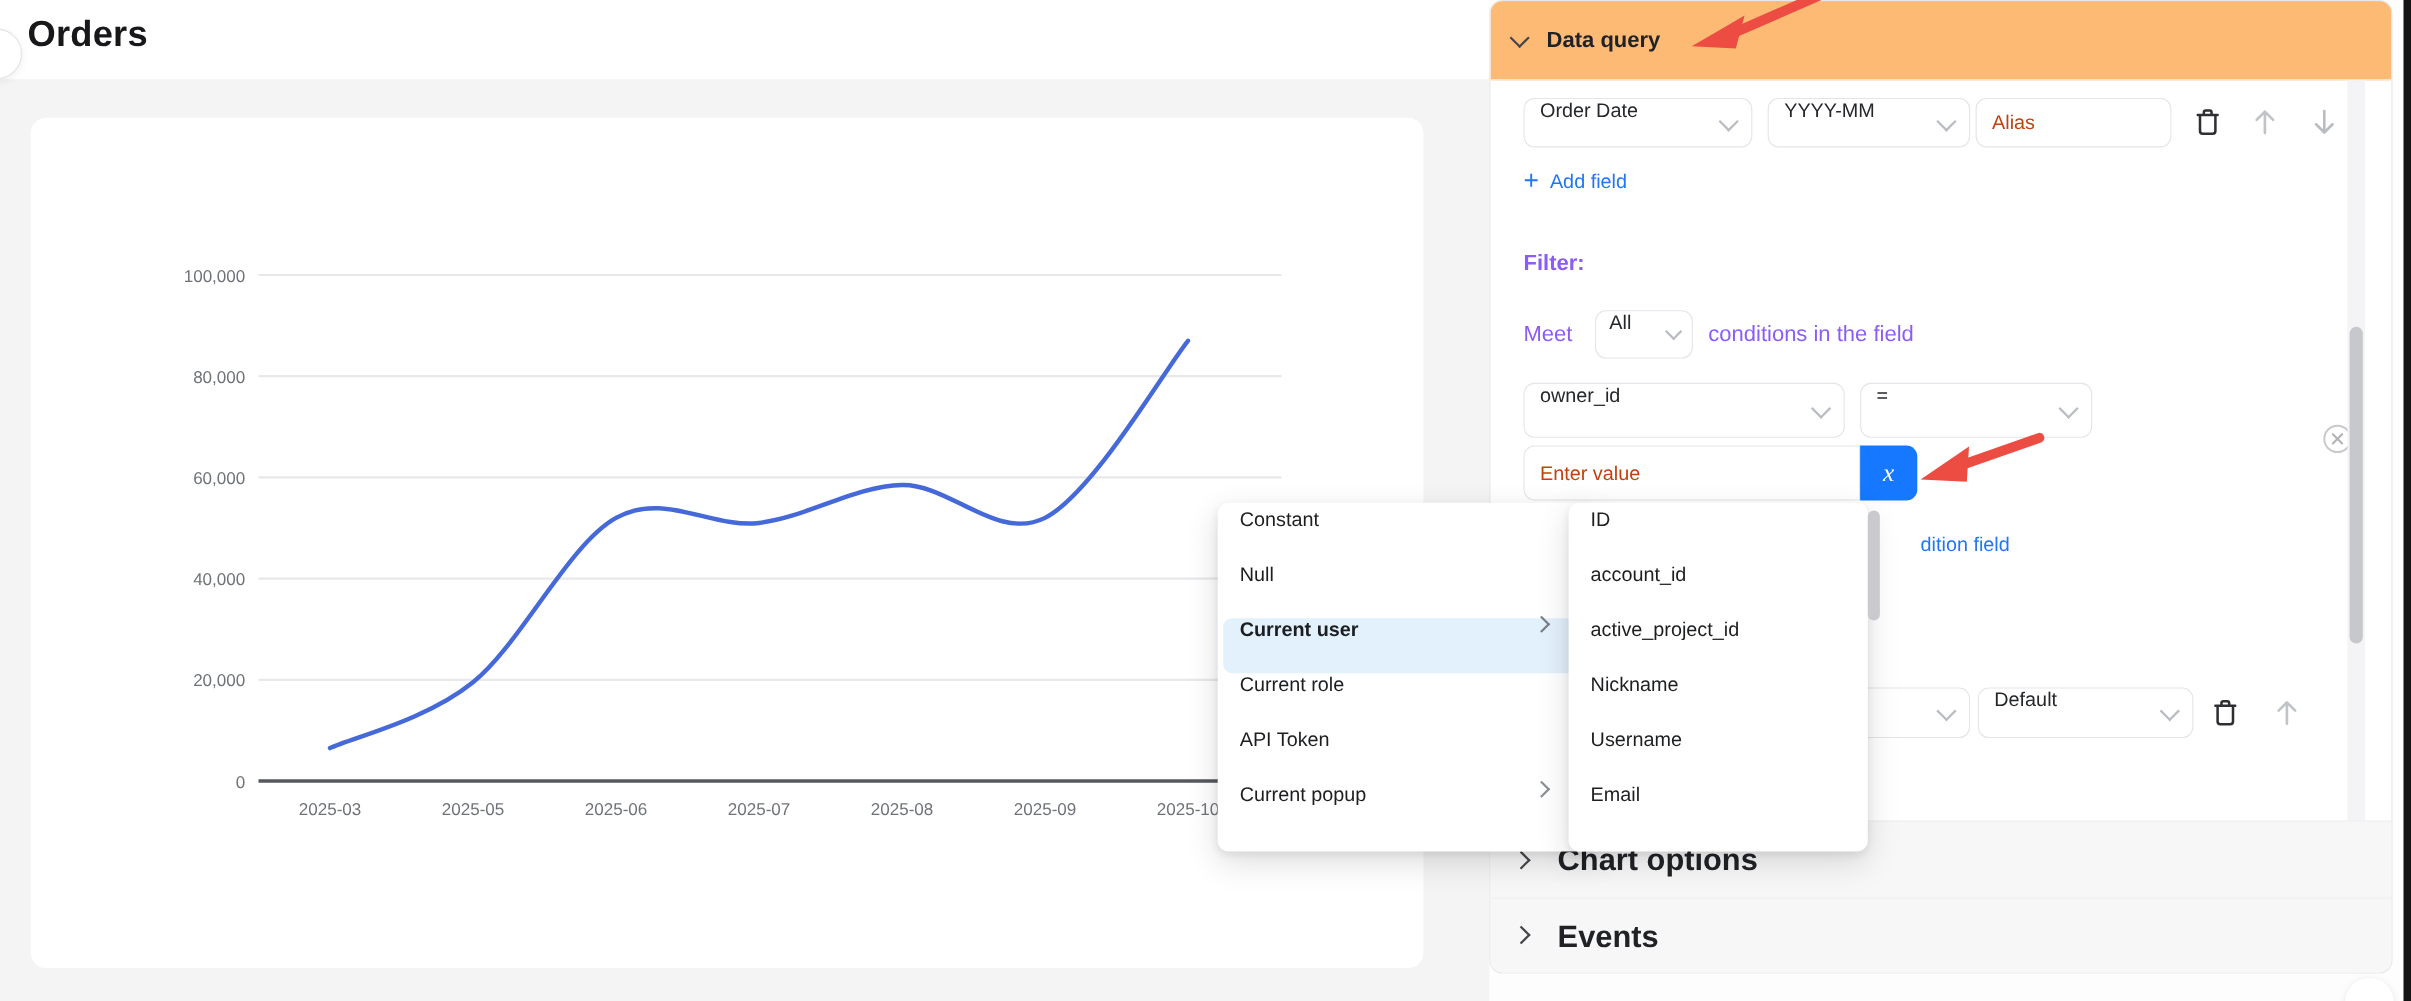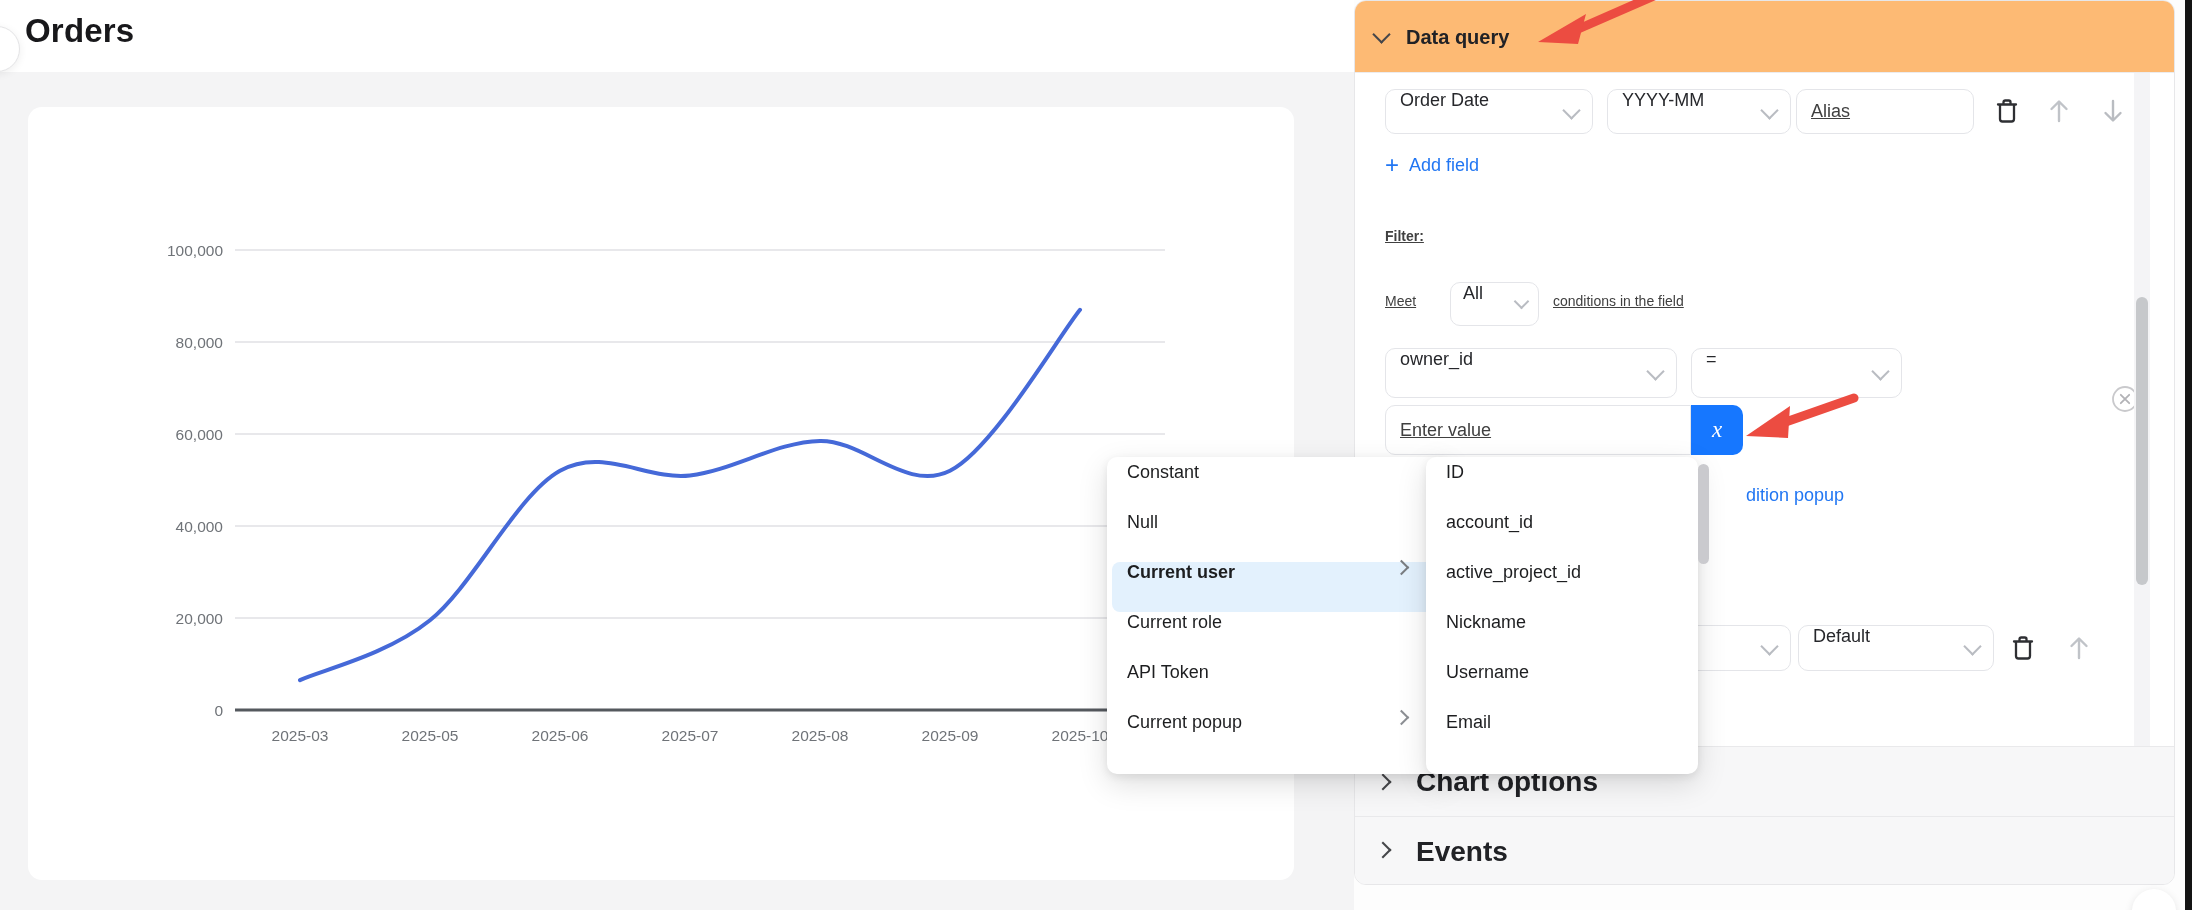--- a/index.html
+++ b/index.html
@@ -30,23 +30,23 @@
         border-bottom:2.2px solid #45464a;}
   .chev.down{transform:rotate(45deg);}
   .chev.right{transform:rotate(-45deg);}
   .chev.lite{border-color:#b9bcc2;}
   
   .sel{position:absolute;background:#fff;border:1.5px solid #e4e5e9;border-radius:10px;
        box-sizing:border-box;display:flex;padding:0 14px;font-size:18px;color:#26272b;}
   .sel .chev{position:absolute;right:14px;top:50%;margin-top:-8px;transform:rotate(45deg);}
   .inp{position:absolute;background:#fff;border:1.5px solid #e4e5e9;border-radius:10px;
        box-sizing:border-box;display:flex;align-items:center;padding:0 14px;font-size:18px;}
-  .ph{color:#404040;text-decoration:underline;}
+  .ph{color:#c2410c;}
   .link-blue{color:#2176f3;font-size:18px;}
-  .lbl{font-size:14px;color:#404040;text-decoration:underline;}
+  .lbl{font-size:20px;color:#8b5cf6;}
   .bold{font-weight:600;}
   
   .xbtn{position:absolute;background:#1677ff;border-radius:0 10px 10px 0;display:flex;
         align-items:center;justify-content:center;color:#fff;
         font-family:"Liberation Serif",serif;font-style:italic;font-size:23px;}
   
   .icon-btn{position:absolute;width:36px;height:36px;display:flex;align-items:center;justify-content:center;}
   
   .track{position:absolute;background:#f4f4f6;}
   .thumb{position:absolute;background:#c6c8cb;border-radius:7px;}
@@ -162,21 +162,21 @@
       <span>x</span>
     </div>
 
     <div class="icon-btn" style="left:752px;top:380px;">
       <svg width="30" height="30" viewBox="0 0 30 30">
         <circle cx="15" cy="15" r="12" fill="none" stroke="#c9c9cc" stroke-width="1.8"></circle>
         <path d="M10.8 10.8 L19.2 19.2 M19.2 10.8 L10.8 19.2" stroke="#b2b2b6" stroke-width="1.8" stroke-linecap="round"></path>
       </svg>
     </div>
 
-    <div class="abs link-blue" style="left:391px;top:484px;">dition popup</div>
+    <div class="abs link-blue" style="left:391px;top:484px;">dition field</div>
 
     <div class="sel" style="left:306px;top:624px;width:130px;height:46px;">
       <span class="chev lite"></span>
     </div>
     <div class="sel" style="left:443px;top:624px;width:196px;height:46px;">
       <span>Default</span>
       <span class="chev lite"></span>
     </div>
     <div class="icon-btn" style="left:650px;top:629px;">
       <svg width="24" height="26" viewBox="0 0 24 26">

